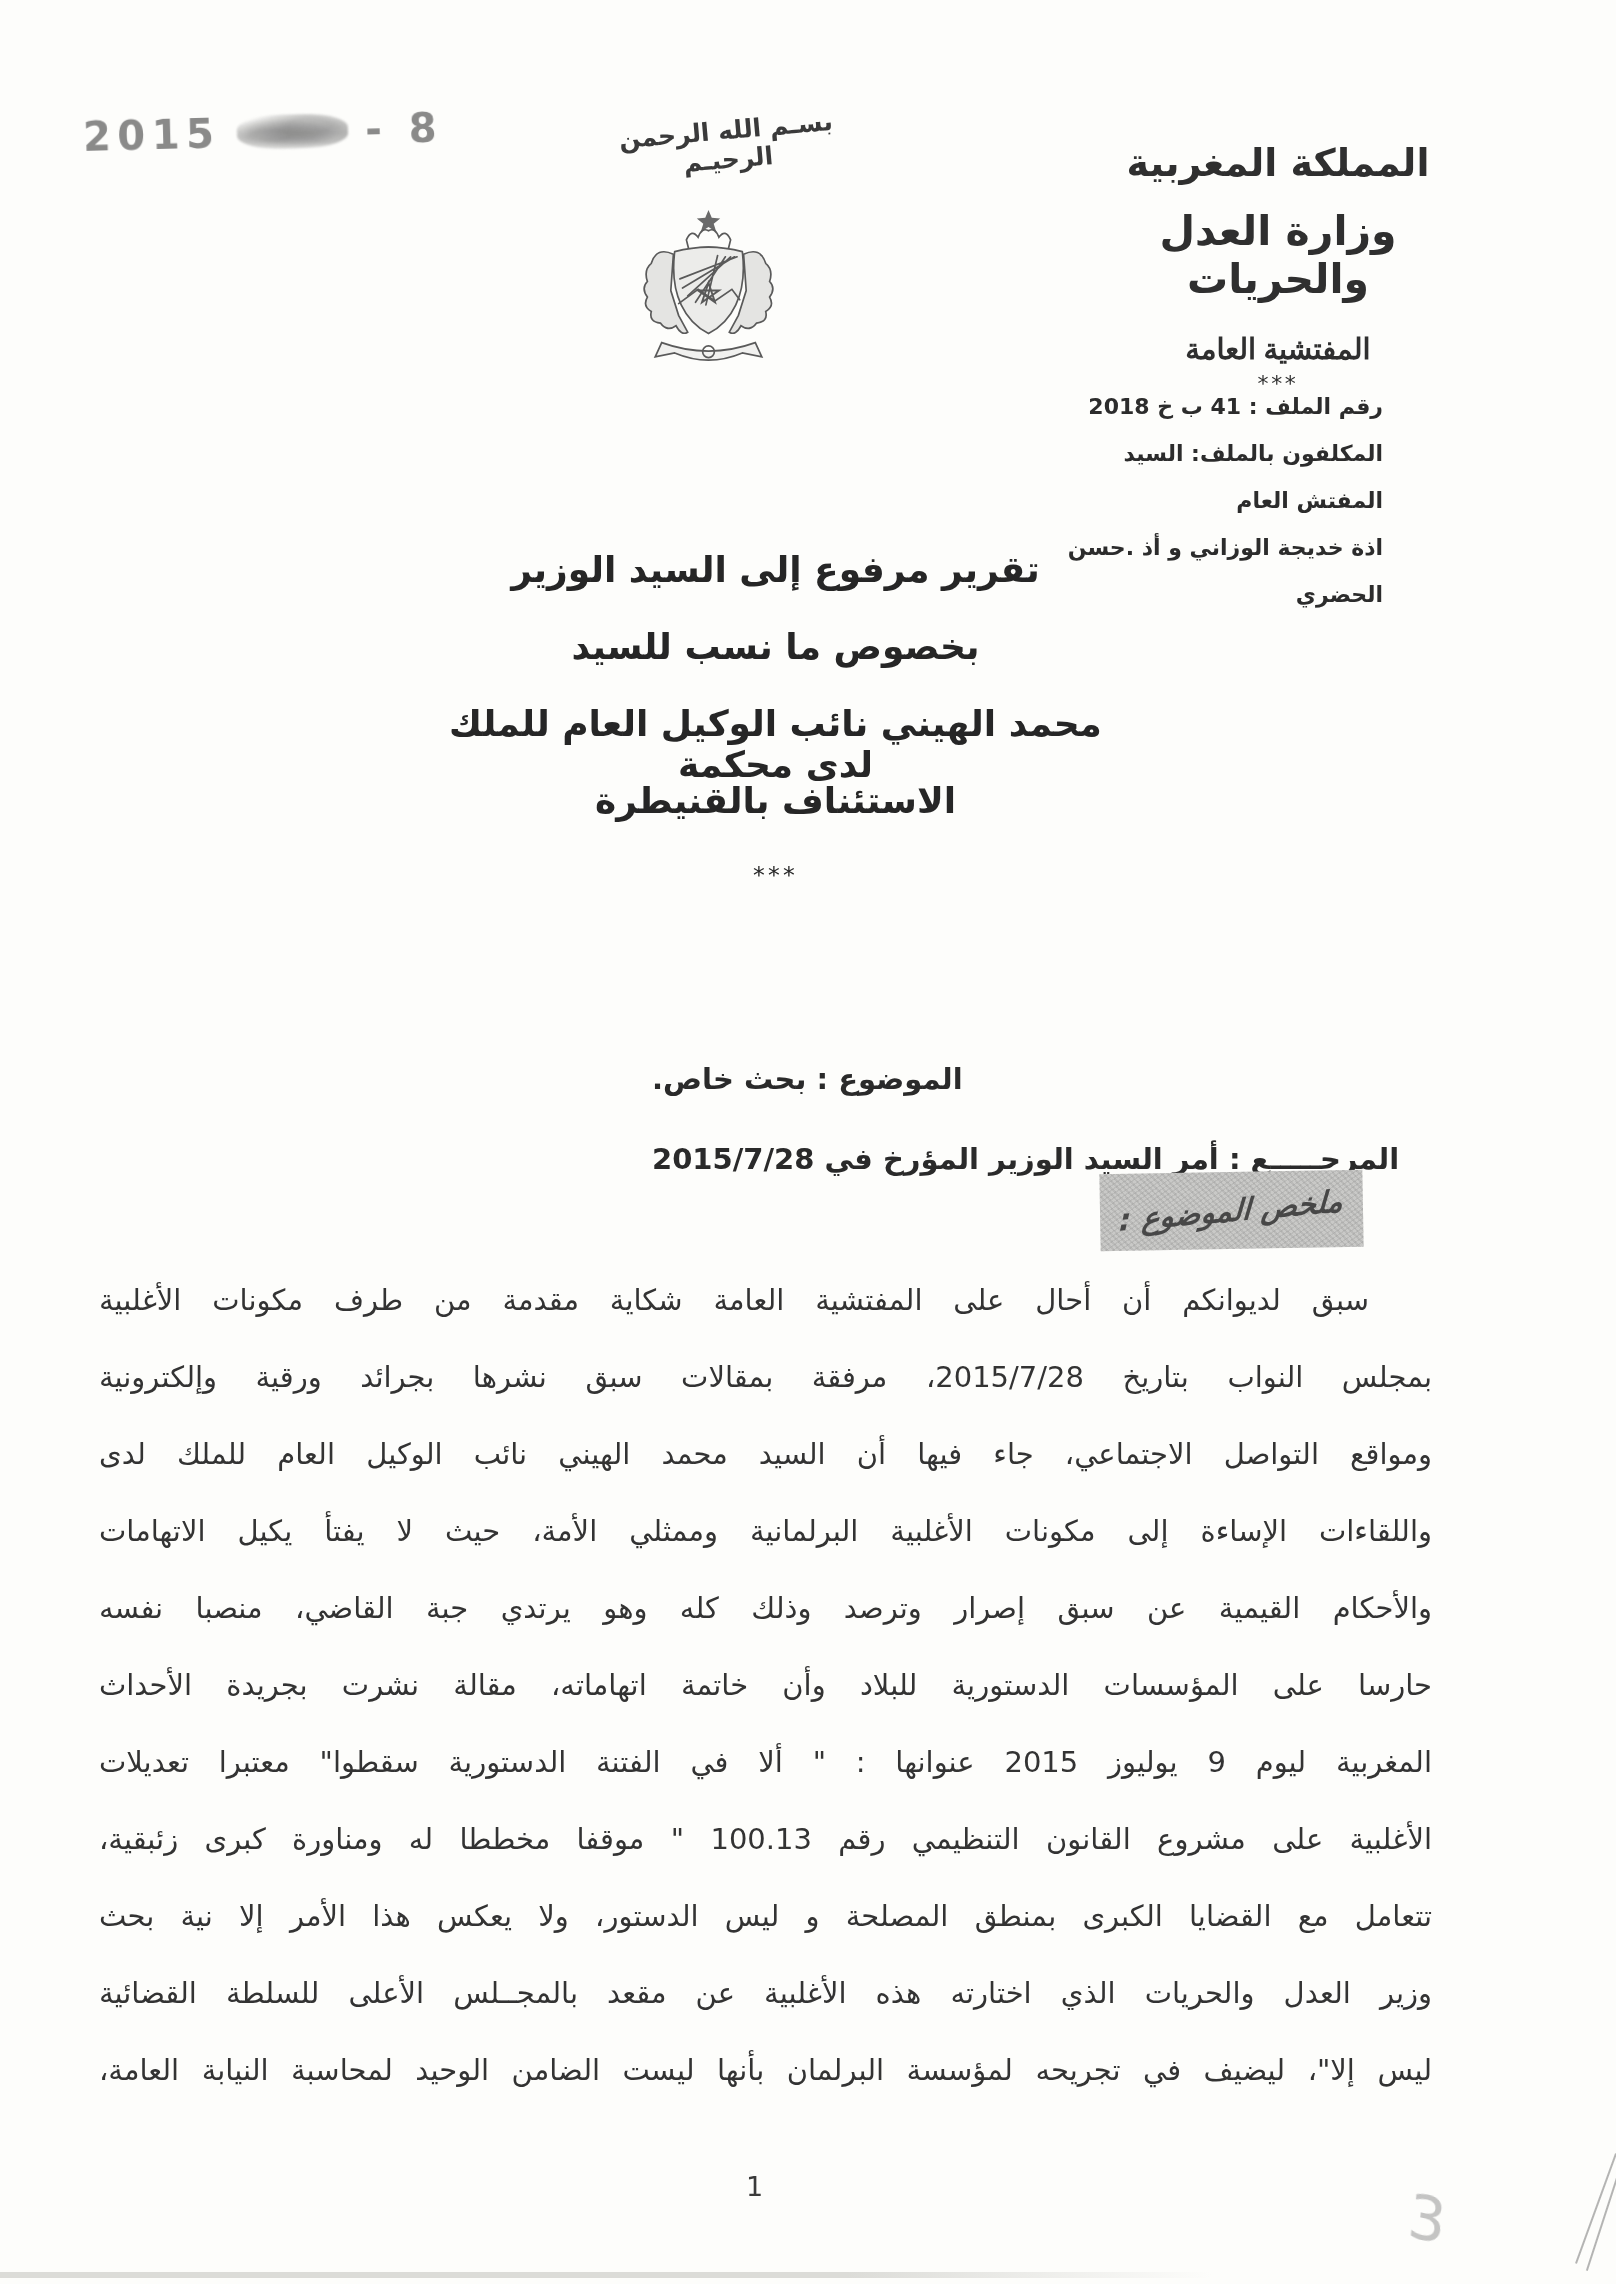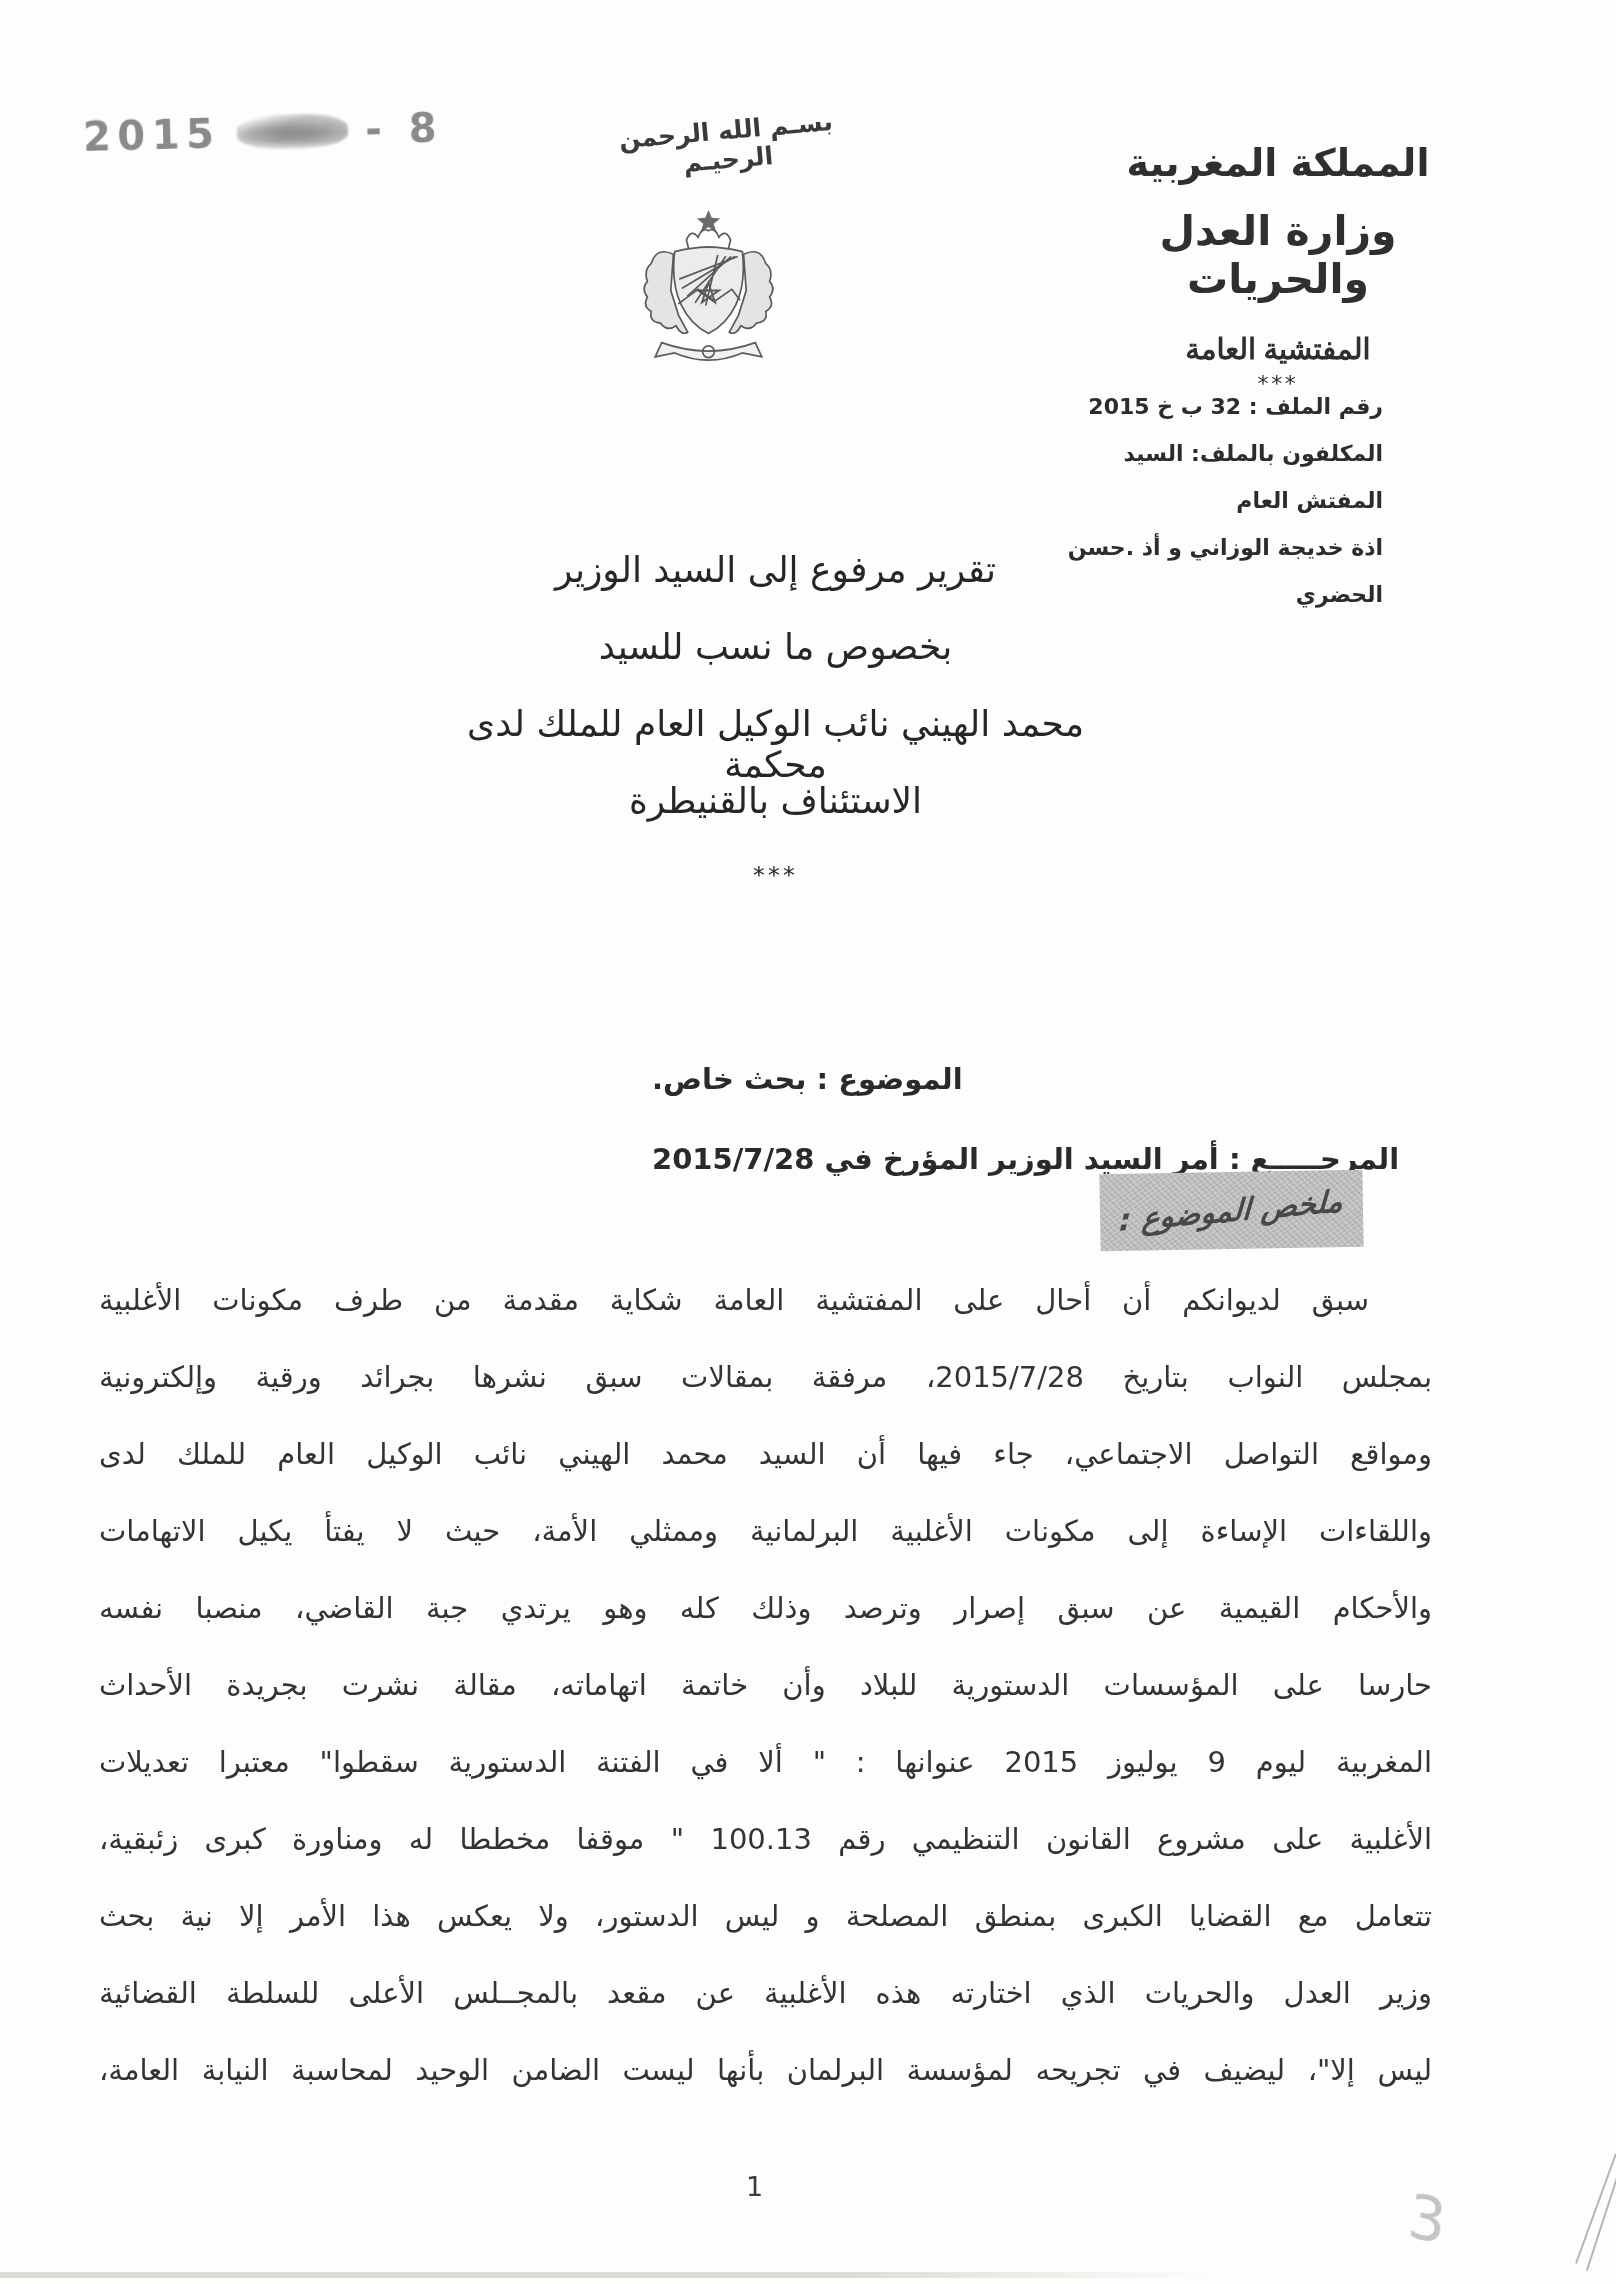--- a/index.html
+++ b/index.html
@@ -58,21 +58,21 @@
     position:absolute; left:1061px; top:383px; width:322px;
     direction:rtl; text-align:right;
     font-size:22px; font-weight:bold; line-height:47px; color:#2c2c2c;
   }
 
   
   .title-block{
     position:absolute; left:417px; top:549px; width:717px;
     direction:rtl; text-align:center; color:#262626;
   }
-  .title-block .t-line{ height:77px; font-size:36px; font-weight:normal; }
+  .title-block .t-line{ height:77px; font-size:36px; font-weight:bold; }
   .title-block .stars{ font-size:23.5px; letter-spacing:3.3px; margin-top:3.9px; }
 
   
   .meta-block{
     position:absolute; left:652px; top:1039px; width:777px;
     direction:rtl; text-align:left;
     font-size:29px; font-weight:bold; color:#2a2a2a; line-height:80px;
   }
 
   
@@ -161,21 +161,21 @@
   </svg>
 
   <div class="letterhead">
     <div class="kingdom">المملكة المغربية</div>
     <div class="ministry">وزارة العدل والحريات</div>
     <div class="inspectorate">المفتشية العامة</div>
     <div class="stars">***</div>
   </div>
 
   <div class="file-info">
-    <div>رقم الملف : 32 ب خ 2015</div>
+    <div>رقم الملف : 41 ب خ 2018</div>
     <div>المكلفون بالملف: السيد المفتش العام</div>
     <div>اذة خديجة الوزاني و أذ .حسن الحضري</div>
   </div>
 
   <div class="title-block">
     <div class="t-line">تقرير مرفوع إلى السيد الوزير</div>
     <div class="t-line">بخصوص ما نسب للسيد</div>
     <div class="t-line">محمد الهيني نائب الوكيل العام للملك لدى محكمة</div>
     <div class="t-line">الاستئناف بالقنيطرة</div>
     <div class="stars">***</div>

